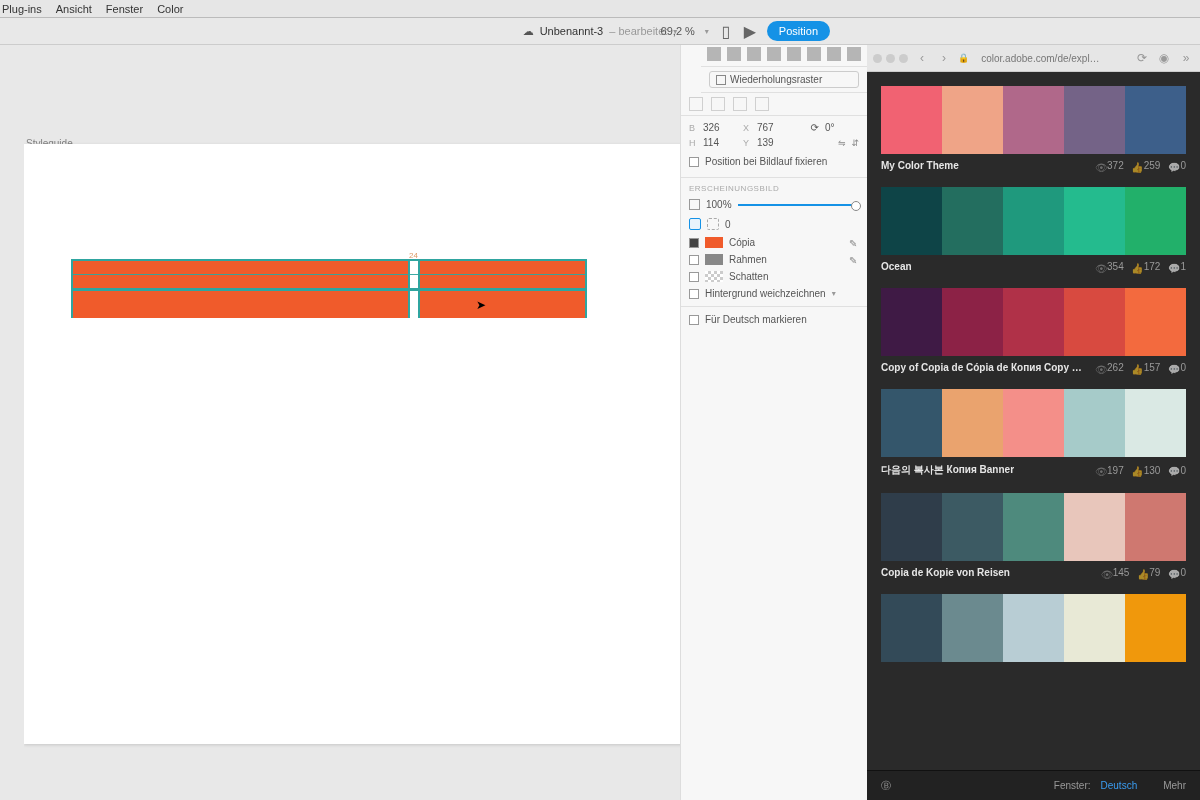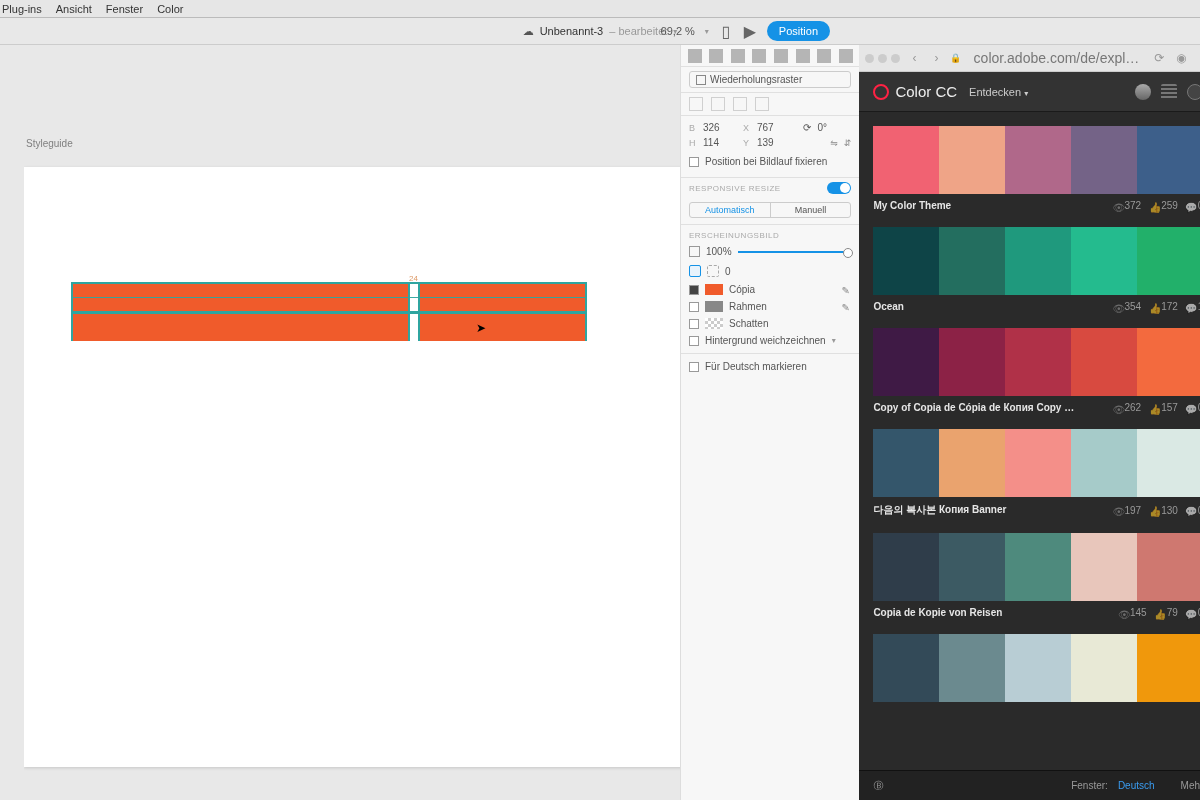--- a/index.html
+++ b/index.html
@@ -8,34 +8,34 @@
 .menubar span { margin-right: 14px; cursor: default; }
 .titlebar { height: 27px; background: #e8e8e8; display: flex; align-items: center; justify-content: center; border-bottom: 1px solid #ccc; position: relative; }
 .title-center { display: flex; align-items: center; gap: 6px; font-size: 11px; color: #555; position: absolute; left: 50%; transform: translateX(-50%); }
 .title-right { position: absolute; right: 370px; display: flex; align-items: center; gap: 10px; }
 .zoom { font-size: 11px; color: #555; }
 .share-btn { background: #1592e6; color: #fff; border: none; border-radius: 12px; padding: 4px 12px; font-size: 11px; }
 .icon-btn { width: 14px; height: 14px; display: inline-flex; align-items: center; justify-content: center; color: #666; }
 .main { display: flex; height: calc(100% - 45px); }
 .canvas-wrap { flex: 0 0 656px; background: #e8e8e8; position: relative; overflow: hidden; margin-left: 24px; }
 .artboard-label { position: absolute; top: 93px; left: 2px; font-size: 10px; color: #7f7f7f; }
-.artboard { position: absolute; top: 122px; left: 0; width: 710px; height: 600px; background: #fff; box-shadow: 0 1px 3px rgba(0,0,0,.15); }
+.artboard { position: absolute; top: 99px; left: 0; width: 710px; height: 600px; background: #fff; box-shadow: 0 1px 3px rgba(0,0,0,.15); }
 .gap-label { position: absolute; top: -10px; left: 385px; font-size: 8px; color: #d96; }
 .grid-box { position: absolute; top: 115px; left: 47px; width: 516px; height: 59px; border: 2px solid #2fa5a0; }
 .grid-row { height: 27px; display: flex; }
 .grid-cell { background: #f05b2b; height: 100%; }
 .grid-cell.a { width: 337px; border-right: 2px solid #2fa5a0; }
 .grid-cell.gap { width: 10px; background: #fff; border-right: 2px solid #2fa5a0; }
 .grid-cell.b { flex: 1; }
 .grid-mid { height: 3px; background: #2fa5a0; }
 .cursor { position: absolute; top: 154px; left: 452px; font-size: 12px; color: #000; }
 .inner-hline { position: absolute; left: 0; right: 0; height: 1px; background: rgba(47,165,160,.5); }
 
 .right-panel { flex: 0 0 173px; background: #f7f7f7; border-left: 1px solid #ddd; font-size: 10px; color: #555; }
-.rp-row { display: flex; align-items: center; padding: 4px 8px; gap: 6px; }
+.rp-row { display: flex; align-items: flex-start; padding: 4px 8px; gap: 6px; margin-left: 20px; }
 .rp-tools { height: 22px; border-bottom: 1px solid #e0e0e0; justify-content: space-around; padding: 2px 6px; }
 .rp-tools .ti { width: 14px; height: 14px; background: #888; opacity: .6; }
 .rp-repeat { border-bottom: 1px solid #e0e0e0; }
 .rp-repeat .rg { border: 1px solid #ccc; border-radius: 3px; padding: 2px 6px; display: flex; align-items: center; gap: 4px; width: 100%; }
 .wi { width: 10px; height: 10px; border: 1px solid #888; }
 .rp-ops { border-bottom: 1px solid #e0e0e0; padding: 4px 8px; display: flex; gap: 8px; }
 .rp-ops .oi { width: 14px; height: 14px; border: 1px solid #aaa; opacity: .5; }
 .rp-dims { border-bottom: 1px solid #e0e0e0; padding: 6px 8px; }
 .dim-row { display: flex; align-items: center; gap: 6px; margin-bottom: 4px; font-size: 10px; }
 .dim-lbl { color: #aaa; font-size: 9px; width: 8px; }
@@ -65,21 +65,21 @@
 .sw.stroke { background: #888; }
 .sw.shadow { background: repeating-conic-gradient(#ccc 0 25%, #fff 0 50%) 0 0/6px 6px; }
 .picker { width: 10px; height: 10px; margin-left: auto; color: #888; }
 .rp-sep { border-bottom: 1px solid #e0e0e0; margin: 4px 0; }
 
 .color-panel { flex: 1; background: #2a2a2a; color: #dcdcdc; display: flex; flex-direction: column; }
 .cp-browser { height: 27px; background: #e6e6e6; display: flex; align-items: center; padding: 0 6px; gap: 6px; border-bottom: 1px solid #ccc; }
 .cp-dots { display: flex; gap: 4px; }
 .cp-dots span { width: 9px; height: 9px; border-radius: 50%; background: #ccc; }
 .cp-nav { width: 16px; height: 16px; color: #999; display: flex; align-items: center; justify-content: center; font-size: 12px; }
-.cp-url { flex: 1; font-size: 14px; color: #777; padding: 2px 6px; }
+.cp-url { flex: 1; font-size: 10px; color: #777; padding: 2px 6px; }
 .cp-header { height: 40px; background: #333; display: flex; align-items: center; padding: 0 14px; gap: 12px; border-bottom: 1px solid #1a1a1a; }
 .cp-logo { font-size: 15px; color: #eee; display: flex; align-items: center; gap: 6px; }
 .cp-logo-ic { width: 16px; height: 16px; border: 2px solid #f24; border-radius: 50%; position: relative; }
 .cp-dd { font-size: 11px; color: #ccc; }
 .cp-hicons { margin-left: auto; display: flex; gap: 10px; align-items: center; }
 .cp-hicons .hi { width: 16px; height: 16px; background: #555; border-radius: 2px; }
 .cp-hicons .av { border-radius: 50%; background: linear-gradient(#aaa,#666); }
 .cp-filter { height: 40px; background: #262626; display: flex; align-items: center; padding: 0 14px; gap: 12px; }
 .cp-filter-dd { font-size: 11px; color: #ccc; }
 .cp-search { background: #3a3a3a; border: none; height: 22px; width: 130px; padding: 0 8px 0 24px; color: #ccc; font-size: 10px; margin-left: auto; position: relative; }
@@ -194,30 +194,20 @@
           <span class="dim-val">139</span>
         <span class="dim-sp"></span>
         <span style="font-size:9px;color:#888">⇋</span>
         <span style="font-size:9px;color:#888">⇵</span>
       </div>
       <div class="fix-row">
         <div class="cb"></div>
         <span>Position bei Bildlauf fixieren</span>
       </div>
     </div>
-    <div class="rp-resize">
-      <div class="rp-row">
-        <span class="rp-section-h" style="padding:0">RESPONSIVE RESIZE</span>
-        <div class="toggle"></div>
-      </div>
-      <div class="seg">
-        <div class="on">Automatisch</div>
-        <div>Manuell</div>
-      </div>
-    </div>
     <div class="rp-section-h">ERSCHEINUNGSBILD</div>
     <div class="opacity-row">
       <div class="op-icon"></div>
       <span>100%</span>
       <div class="slider"></div>
     </div>
     <div class="corner-row">
       <div class="corner-ic"></div>
       <div class="corner-ic2"></div>
       <span>0</span>
@@ -259,34 +249,20 @@
           <span></span>
         </div>
       <div class="cp-nav">‹</div>
       <div class="cp-nav">›</div>
       <span style="font-size:9px;color:#888">🔒</span>
       <div class="cp-url">color.adobe.com/de/expl…</div>
       <div class="cp-nav">⟳</div>
       <div class="cp-nav">◉</div>
       <div class="cp-nav">»</div>
     </div>
-    <div class="cp-header">
-      <div class="cp-logo">
-        <div class="cp-logo-ic"></div>
-        <span>Color CC</span>
-      </div>
-      <div class="cp-dd">
-        <span>Entdecken</span> <span style="font-size:8px">▾</span>
-      </div>
-      <div class="cp-hicons">
-        <div class="hi av"></div>
-        <div class="hi" style="background:repeating-linear-gradient(#777 0 2px,transparent 2px 4px)"></div>
-        <div class="hi" style="border-radius:50%;background:#444;border:1px solid #777"></div>
-      </div>
-    </div>
     <div class="cp-list" id="theme-list">
         <div class="theme">
           <div class="theme-sw">
             <div style="background:#f16272"></div>
             <div style="background:#efa487"></div>
             <div style="background:#b0688a"></div>
             <div style="background:#746387"></div>
             <div style="background:#3d5f8a"></div>
           </div>
           <div class="theme-meta">

